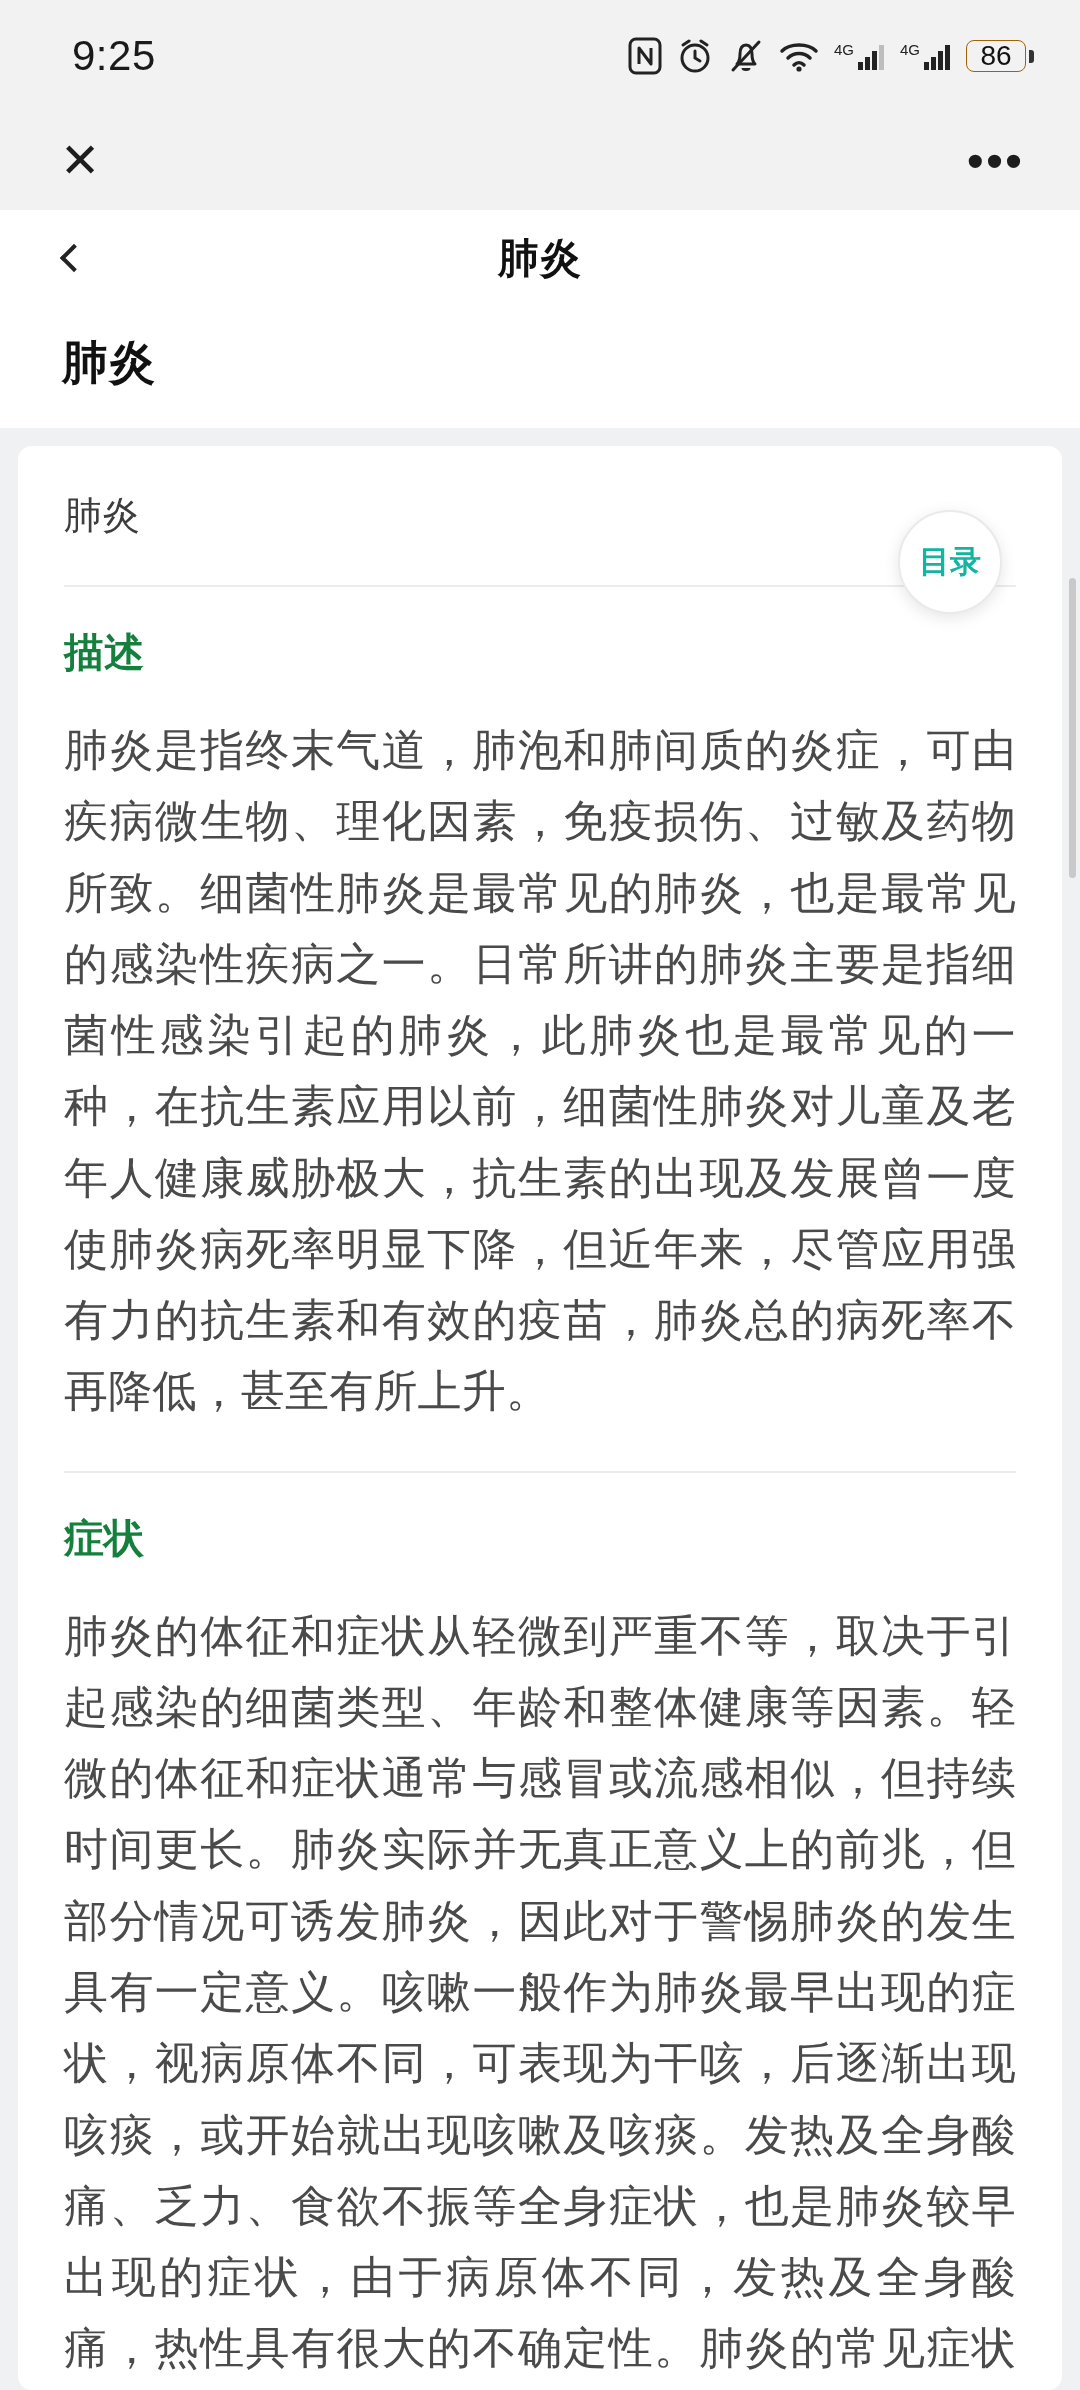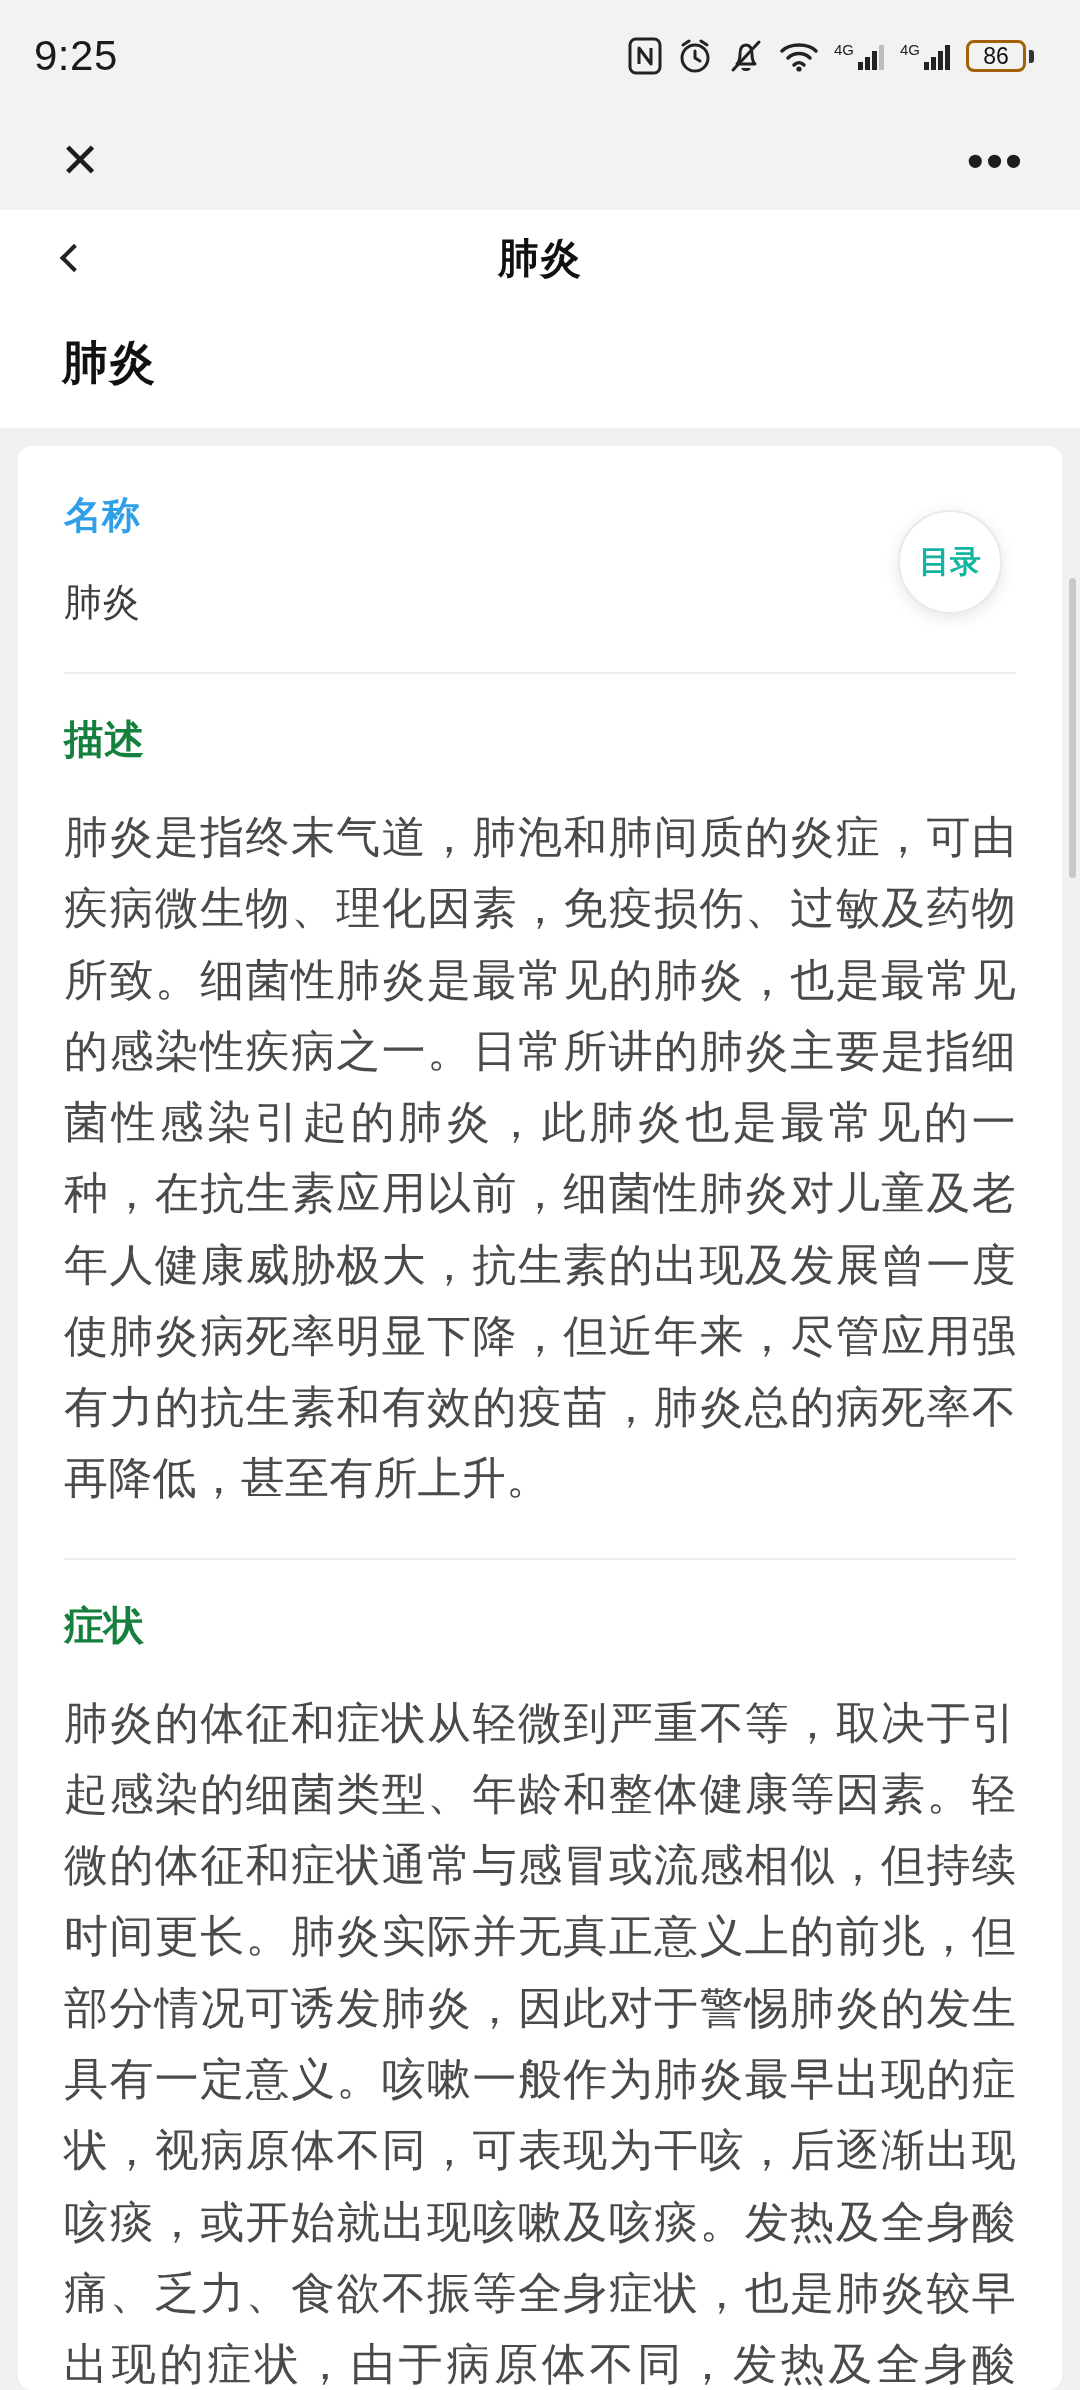--- a/index.html
+++ b/index.html
@@ -19,21 +19,21 @@
     flex-direction: column;
   }
 
   
   .status-bar {
     height: 112px;
     background: #f2f2f2;
     display: flex;
     align-items: center;
     justify-content: space-between;
-    padding: 0 46px 0 34px;
+    padding: 0 46px 0 72px;
     flex: 0 0 auto;
   }
   .status-time {
     font-size: 42px;
     color: #1a1a1a;
     letter-spacing: 0.5px;
     font-weight: 400;
   }
   .status-icons {
     display: flex;
@@ -43,26 +43,26 @@
   }
   .status-icons svg { display: block; }
   .battery {
     display: flex;
     align-items: center;
     gap: 3px;
   }
   .battery-body {
     width: 60px;
     height: 32px;
-    border: 3px solid #a16207;
+    border: 1px solid #a16207;
     border-radius: 8px;
     display: flex;
     align-items: center;
     justify-content: center;
-    font-size: 23px;
+    font-size: 28px;
     color: #111;
     font-weight: 500;
   }
   .battery-cap {
     width: 5px;
     height: 13px;
     background: #333;
     border-radius: 0 3px 3px 0;
   }
 
@@ -307,21 +307,20 @@
 
   <div class="entry-title-wrap">
     <div class="entry-title">肺炎</div>
   </div>
 
   <div class="content-area">
     <div class="card">
 
       <div class="toc-fab">目录</div>
 
-      <div class="section-label-blue">名称</div>
       <div class="section-value">肺炎</div>
 
       <div class="divider"></div>
 
       <div class="section-heading">描述</div>
       <div class="section-body">肺炎是指终末气道，肺泡和肺间质的炎症，可由疾病微生物、理化因素，免疫损伤、过敏及药物所致。细菌性肺炎是最常见的肺炎，也是最常见的感染性疾病之一。日常所讲的肺炎主要是指细菌性感染引起的肺炎，此肺炎也是最常见的一种，在抗生素应用以前，细菌性肺炎对儿童及老年人健康威胁极大，抗生素的出现及发展曾一度使肺炎病死率明显下降，但近年来，尽管应用强有力的抗生素和有效的疫苗，肺炎总的病死率不再降低，甚至有所上升。</div>
 
       <div class="divider"></div>
 
       <div class="section-heading">症状</div>

